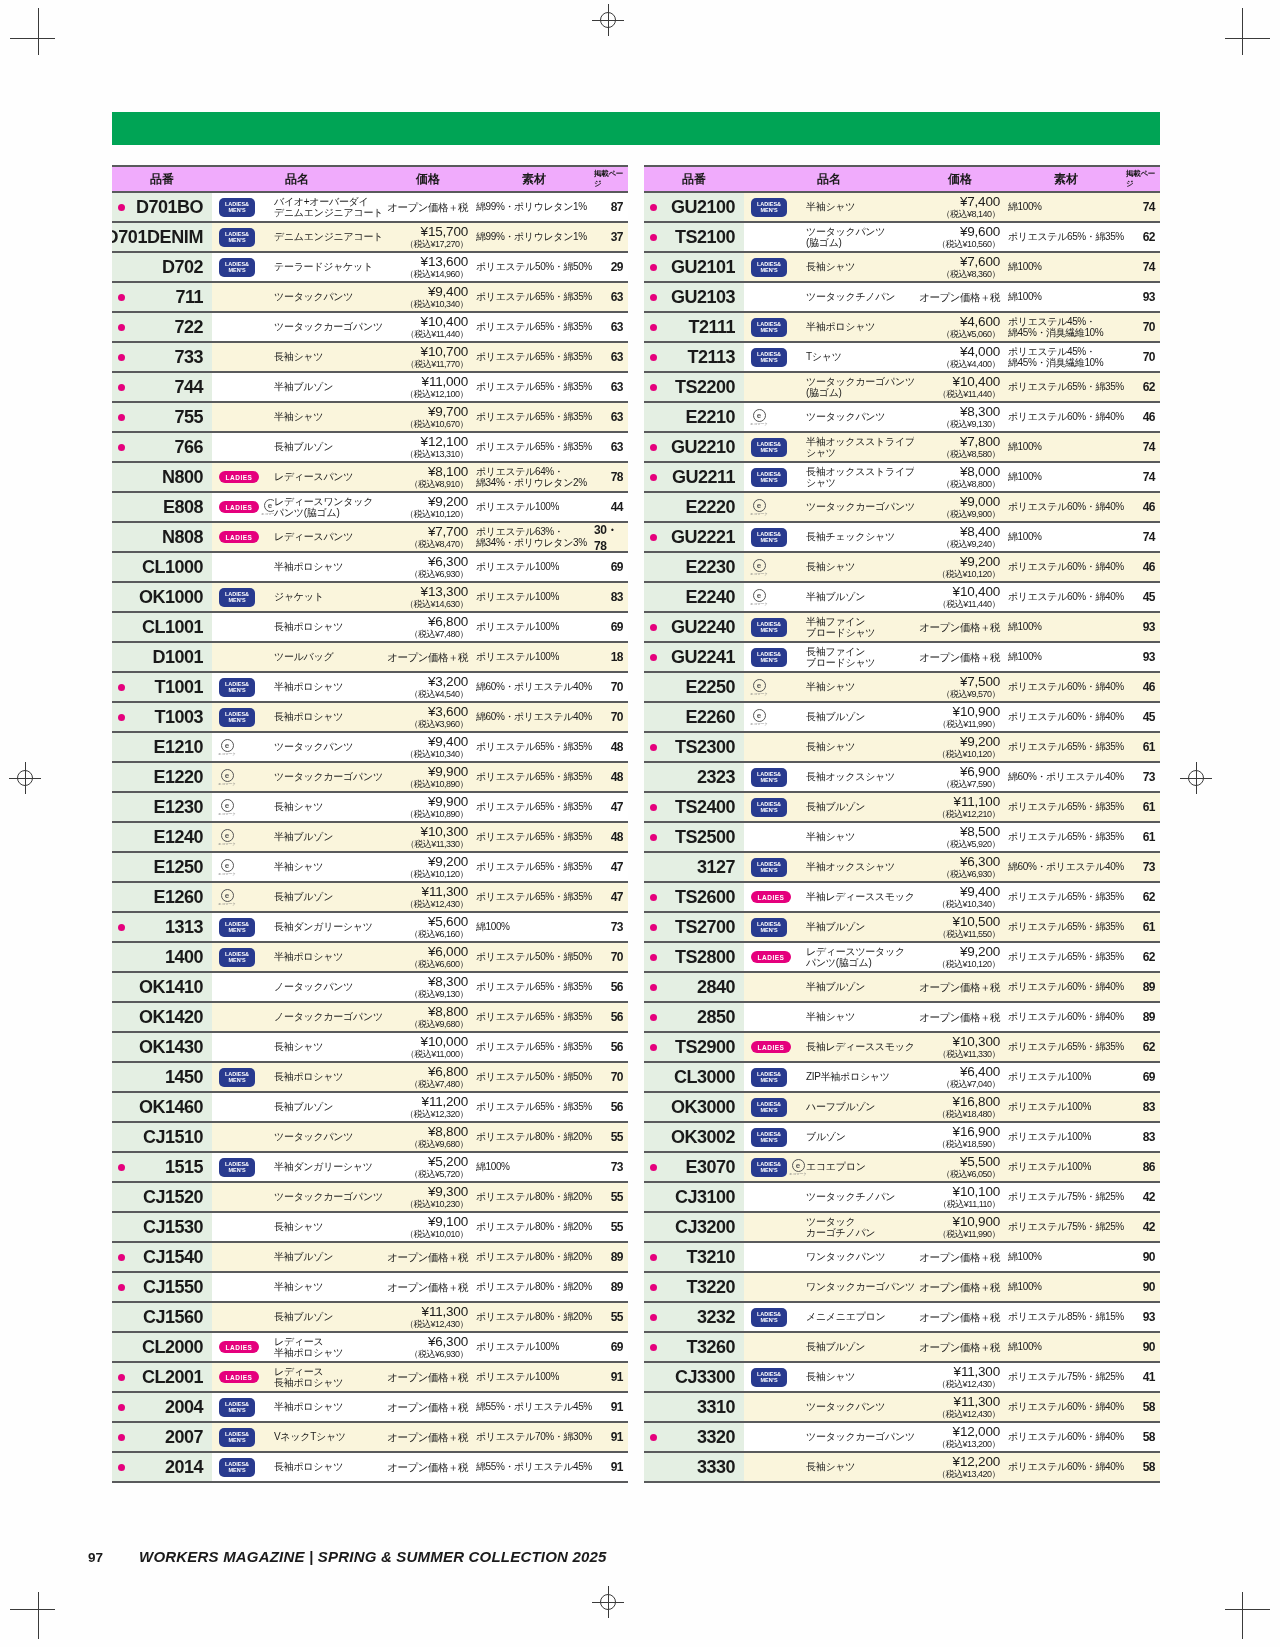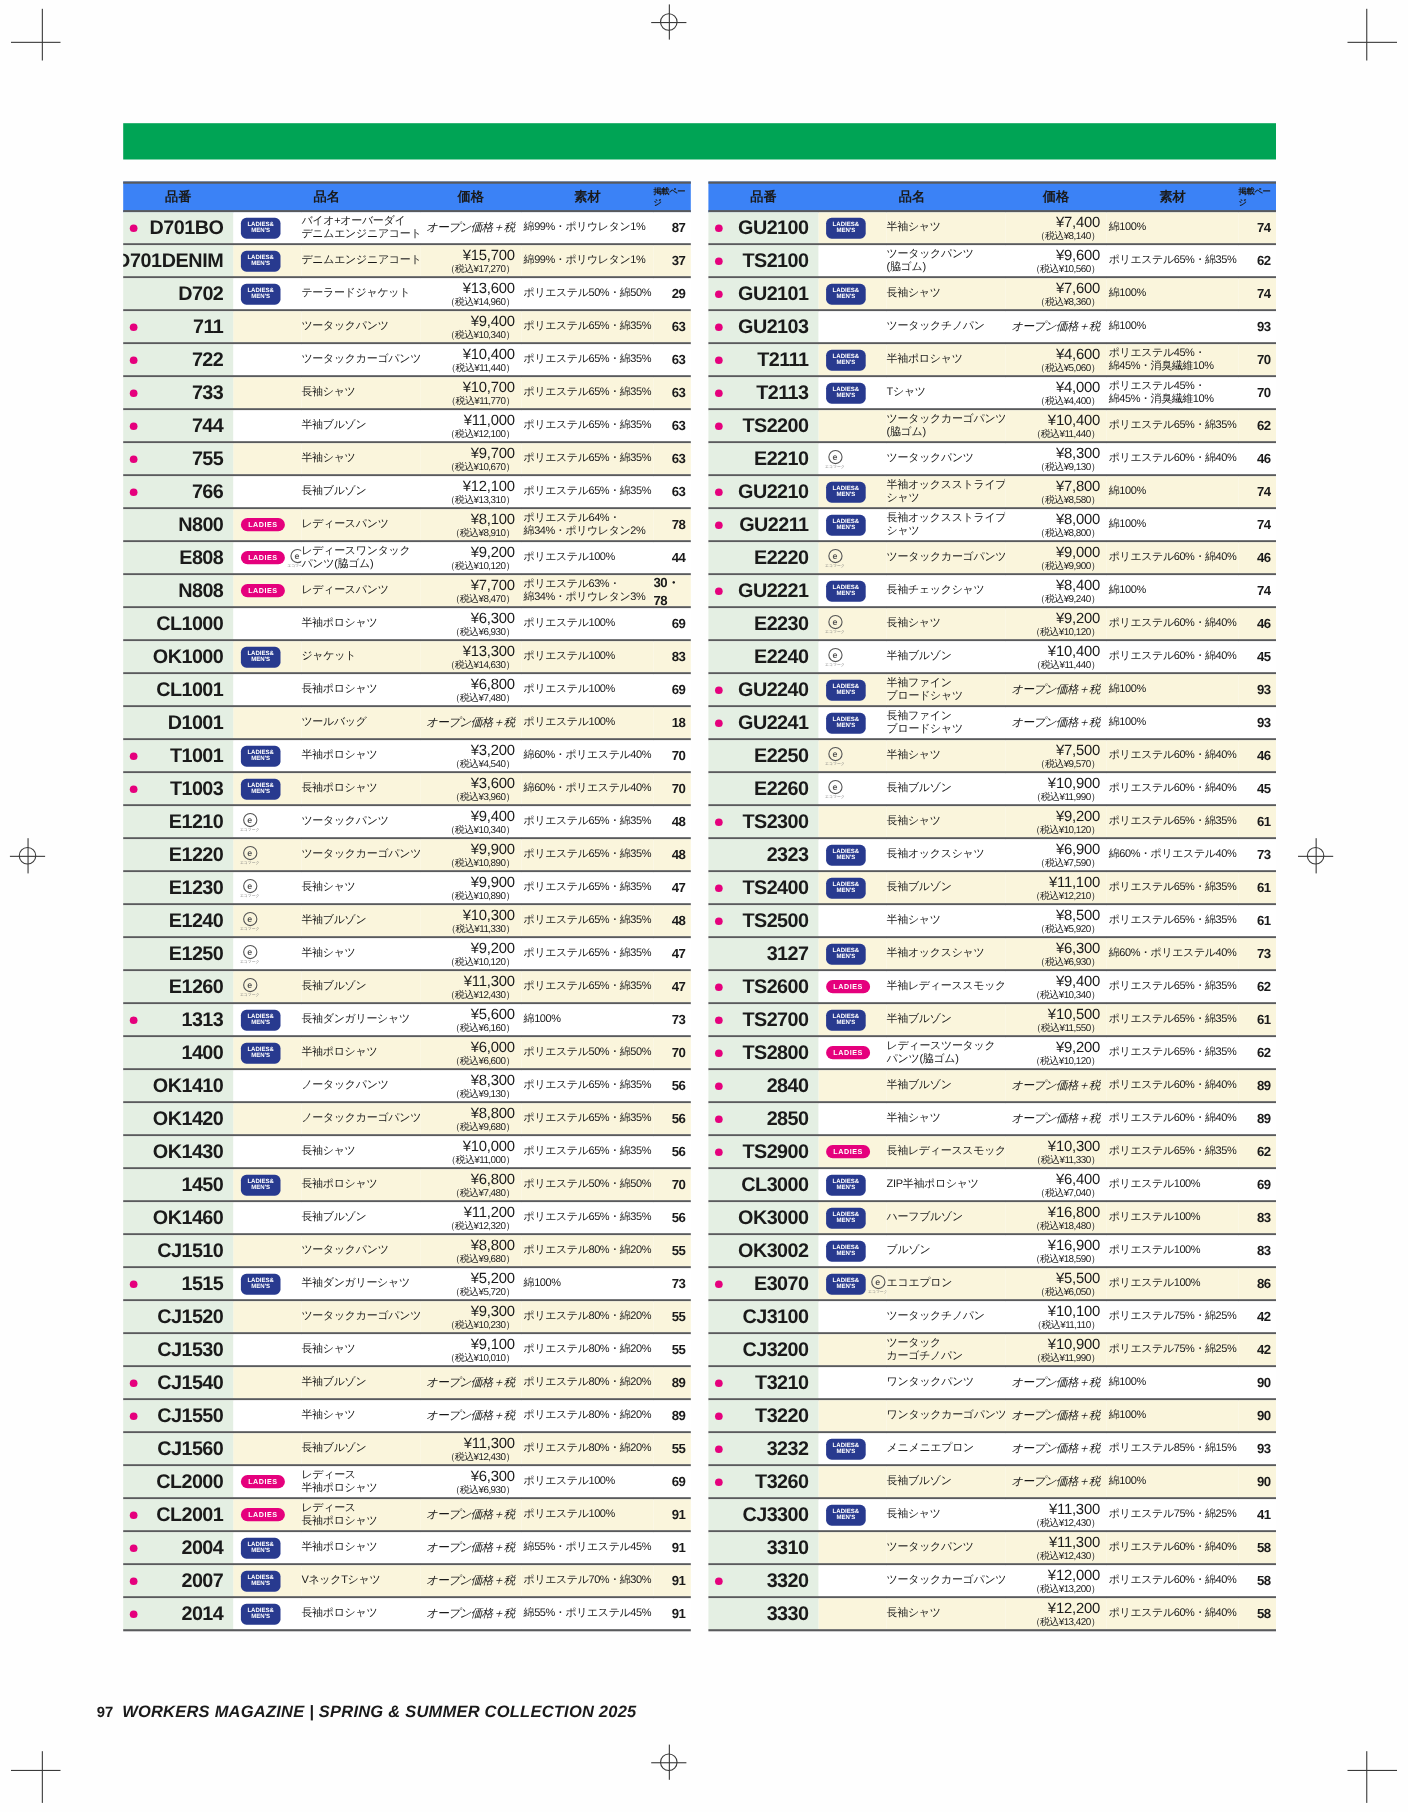--- a/index.html
+++ b/index.html
@@ -14,21 +14,21 @@
   .reg:before, .reg:after { content:""; position:absolute; background:#3a3a3a; }
   .reg:before { left:-9px; right:-9px; top:7px; height:1px; }
   .reg:after  { top:-9px; bottom:-9px; left:7px; width:1px; }
 
   .green-bar { position:absolute; left:112px; top:112px; width:1048px; height:33px; background:#00a455; }
 
   .tables { position:absolute; left:112px; top:165px; display:flex; gap:16px; }
   .cat { width:516px; }
 
   .t-head { display:grid; grid-template-columns:100px 170px 92px 120px 34px; height:28px;
-    background:#3b82f6; border-top:2px solid #595a5c; border-bottom:2px solid #595a5c; }
+    background:#f0abfc; border-top:2px solid #595a5c; border-bottom:2px solid #595a5c; }
   .t-head > div { display:flex; align-items:center; justify-content:center;
     font-weight:bold; font-size:12px; }
   .t-head .ph { font-size:7.5px; letter-spacing:-0.3px; }
 
   .t-row { display:grid; grid-template-columns:100px 62px 108px 92px 120px 34px;
     height:30px; border-bottom:2px solid #595a5c; }
   .shade-white .sh { background:#ffffff; }
   .shade-cream .sh { background:#faf5dc; }
   .cell { display:flex; align-items:center; overflow:hidden; }
 
@@ -46,26 +46,26 @@
     display:flex; align-items:center; justify-content:center; }
   .badge-l span { color:#fff; font-weight:bold; font-size:6.5px; letter-spacing:0.5px; }
   .eco { display:flex; flex-direction:column; align-items:center; width:16px; min-width:16px; }
   .eco-circle { width:13px; height:13px; border:1px solid #555; border-radius:50%;
     display:flex; align-items:center; justify-content:center; font-size:8px; color:#555; font-weight:bold; }
   .eco-label { font-size:3.5px; color:#777; white-space:nowrap; }
 
   .name-cell { font-size:10px; line-height:11.5px; letter-spacing:-0.3px; white-space:pre; }
   .price-cell { flex-direction:column; align-items:flex-end; justify-content:center; padding-right:6px; }
   .price-main { font-size:13.5px; line-height:14px; letter-spacing:-0.2px; white-space:nowrap; }
-  .price-main.open { font-size:10.5px; letter-spacing:-0.5px;font-style:italic; }
+  .price-main.open { font-size:10.5px; letter-spacing:-0.5px; }
   .price-tax { font-size:9px; line-height:10px; letter-spacing:-0.5px; color:#222; white-space:nowrap; }
   .mat-cell { font-size:10px; line-height:11.5px; letter-spacing:-0.4px; white-space:pre; padding-left:2px; }
   .page-cell { justify-content:flex-end; padding-right:5px; font-weight:bold; font-size:12px; letter-spacing:-0.5px; }
 
-  .footer { position:absolute; left:88px; top:1548px; display:flex; align-items:baseline; gap:8px; }
+  .footer { position:absolute; left:88px; top:1548px; display:flex; align-items:baseline; gap:36px; }
   .footer .pno { font-weight:bold; font-size:13.5px; }
   .footer .mag { font-weight:bold; font-size:15px; letter-spacing:0.2px;font-style:italic; }
 </style>
 </head>
 <body>
 
 <div class="page">
 
   <div class="pmark h" style="left:10px;top:38px;width:45px;"></div>
   <div class="pmark v" style="left:38px;top:8px;height:47px;"></div>

